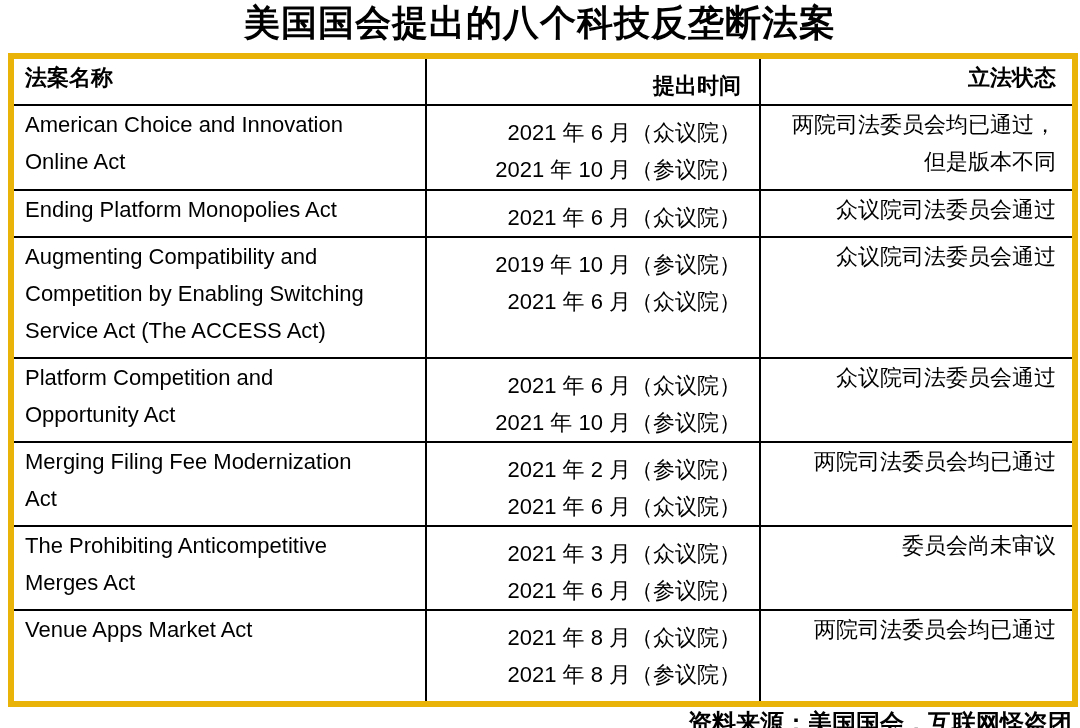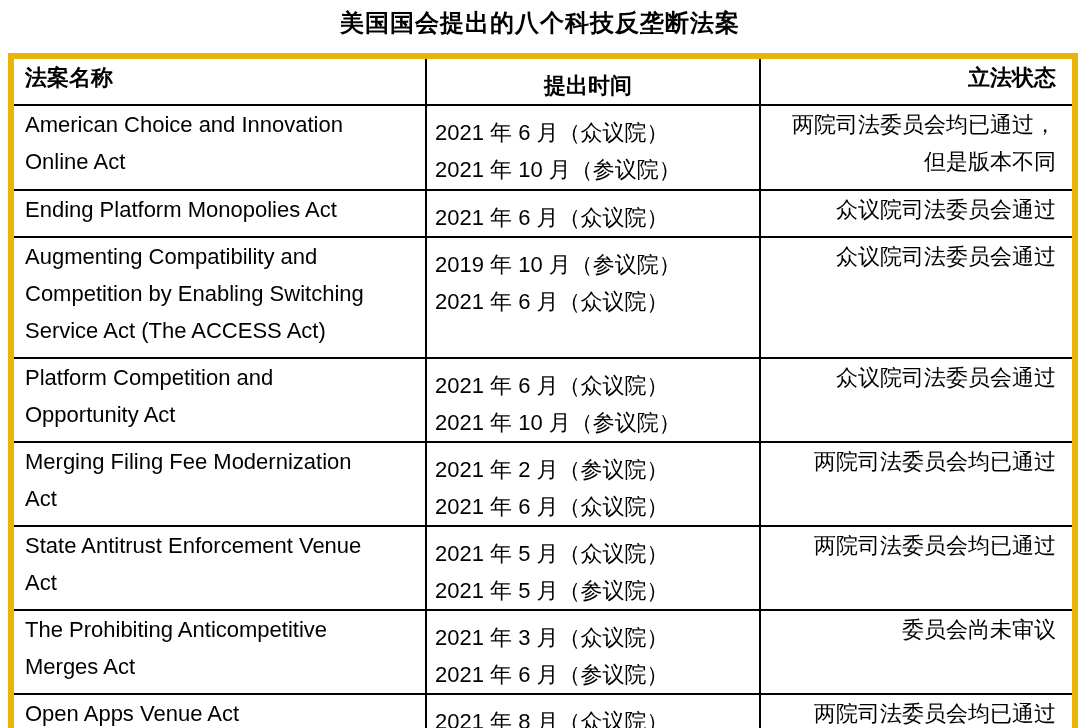--- a/index.html
+++ b/index.html
@@ -12,21 +12,21 @@
   .page {
     width: 1080px;
     height: 728px;
     box-sizing: border-box;
     padding: 0 8px;
     overflow: hidden;
   }
   .title {
     text-align: center;
     font-weight: bold;
-    font-size: 24px;
+    font-size: 36px;
     line-height: 32px;
     padding-top: 7px;
     margin-bottom: 14px;
     letter-spacing: 1px;
   }
   table.bills {
     width: 1064px;
     border-collapse: collapse;
     table-layout: fixed;
     border: 6px solid #eab308;
@@ -38,21 +38,21 @@
     border: 2px solid #000000;
     vertical-align: top;
     line-height: 37px;
     font-size: 22px;
     white-space: pre-line;
     overflow: hidden;
   }
   th { font-weight: bold; }
   td { font-weight: normal; border-radius: 24px; }
   .cell-name   { text-align: left;  padding: 0 8px 0 11px; }
-  .cell-date   { padding: 8px 18px 0 8px; }
+  .cell-date   { text-align: right; padding: 8px 18px 0 8px; }
   .cell-status { text-align: right; padding: 0 16px 8px 4px; }
   tr.hdr  th { height: 37px; }
   tr.r1 td { height: 75px; }
   tr.r2 td { height: 37px; }
   tr.r3 td { height: 111px; }
   tr.r4 td { height: 73px; }
   tr.r5 td { height: 73px; }
   tr.r6 td { height: 73px; }
   tr.r7 td { height: 73px; }
   tr.r8 td { height: 82px; }
@@ -113,36 +113,29 @@
 2021 年 10 月（参议院）</td>
         <td class="cell-status">众议院司法委员会通过</td>
       </tr>
       <tr class="r5">
         <td class="cell-name">Merging Filing Fee Modernization
 Act</td>
         <td class="cell-date">2021 年 2 月（参议院）
 2021 年 6 月（众议院）</td>
         <td class="cell-status">两院司法委员会均已通过</td>
       </tr>
-      <tr class="r6">
-        <td class="cell-name">State Antitrust Enforcement Venue
-Act</td>
-        <td class="cell-date">2021 年 5 月（众议院）
-2021 年 5 月（参议院）</td>
-        <td class="cell-status">两院司法委员会均已通过</td>
-      </tr>
       <tr class="r7">
         <td class="cell-name">The Prohibiting Anticompetitive
 Merges Act</td>
         <td class="cell-date">2021 年 3 月（众议院）
 2021 年 6 月（参议院）</td>
         <td class="cell-status">委员会尚未审议</td>
       </tr>
       <tr class="r8">
-        <td class="cell-name">Open Apps Venue Act</td>
+        <td class="cell-name">Venue Apps Market Act</td>
         <td class="cell-date">2021 年 8 月（众议院）
 2021 年 8 月（参议院）</td>
         <td class="cell-status">两院司法委员会均已通过</td>
       </tr>
     </tbody>
   </table>
 
   <div class="source">资料来源：美国国会，互联网怪盗团</div>
 
 </div>

